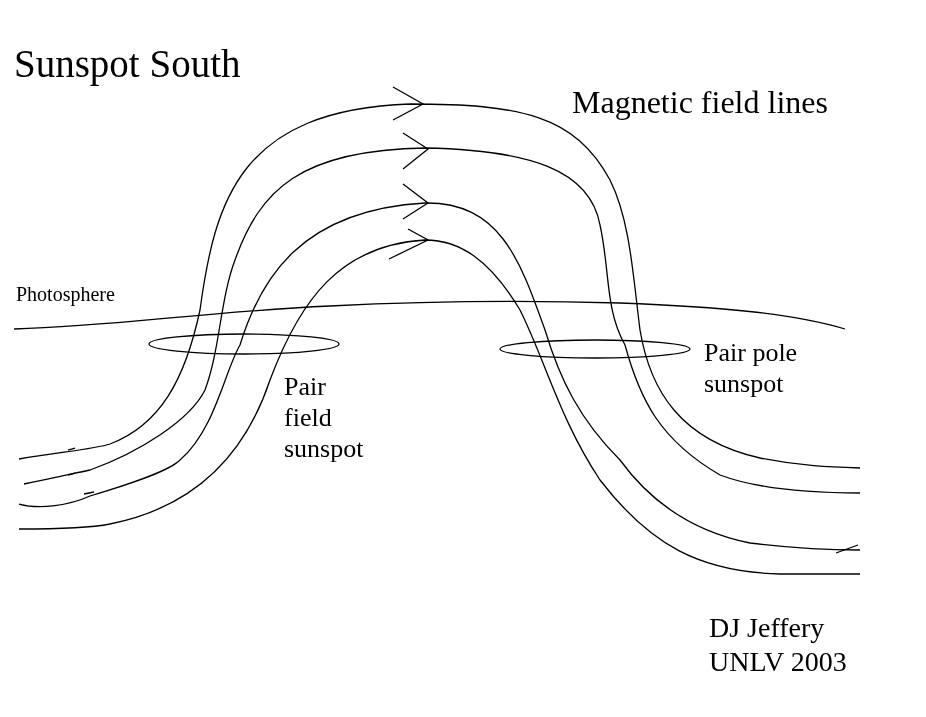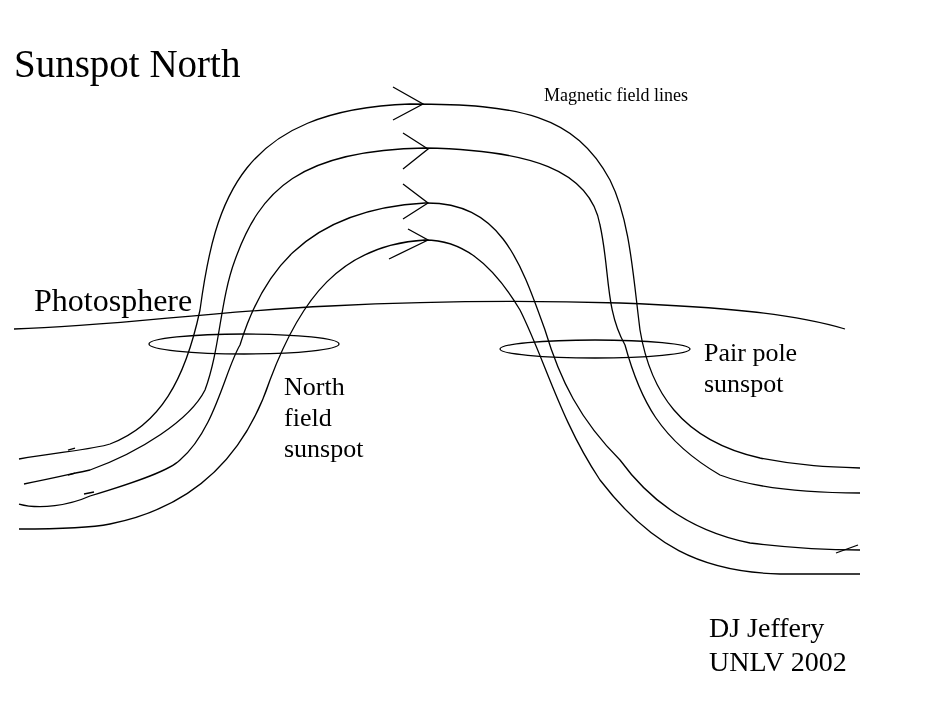--- a/index.html
+++ b/index.html
@@ -1,21 +1,21 @@
 <!DOCTYPE html>
 <html><head>
 <meta charset="utf-8">
 <style>
   html, body { margin:0; padding:0; background:#ffffff; }
   body { width:926px; height:717px; position:relative; overflow:hidden; font-family:"Liberation Serif", "DejaVu Serif", serif; color:#000; }
   svg { position:absolute; left:0; top:0; }
   .lbl { position:absolute; white-space:nowrap; line-height:1.05; }
   .title { left:14px; top:44px; font-size:39px; }
-  .mfl { left:544px; top:86px; font-size:18px;font-family:Liberation Serif, serif; }
-  .photo { left:34px; top:284px; font-size:32px; }
+  .mfl { left:572px; top:86px; font-size:32px;font-family:Liberation Serif, serif; }
+  .photo { left:16px; top:284px; font-size:20px; }
   .npole { left:284px; top:371px; font-size:26px; line-height:1.2; white-space:normal; width:120px; }
   .spole { left:704px; top:338px; font-size:26px; line-height:1.18; white-space:normal; width:150px; }
   .credit { left:709px; top:611px; font-size:28px; line-height:1.2; white-space:normal; width:200px; }
   .line { fill:none; stroke:#000; stroke-width:1.3; }
 </style>
 </head>
 <body>
 
 <svg width="926" height="717" viewBox="0 0 926 717">
 
@@ -36,31 +36,31 @@
   <path class="line" d="M403,133 L428,149 L403,169"></path>
   <path class="line" d="M403,184 L428,203 L403,219"></path>
   <path class="line" d="M408,229 L428,240 L389,259"></path>
 
   <path class="line" d="M68,450 L75,448"></path>
   <path class="line" d="M68,475 L75,473"></path>
   <path class="line" d="M84,494 L94,492"></path>
   <path class="line" d="M836,553 L858,545"></path>
 </svg>
 
-<div class="lbl title">Sunspot North</div>
+<div class="lbl title">Sunspot South</div>
 <div class="lbl mfl">Magnetic field lines</div>
 <div class="lbl photo">Photosphere</div>
 
 <div class="lbl npole">
-  <div>North</div>
+  <div>Pair</div>
   <div>field</div>
   <div>sunspot</div>
 </div>
 
 <div class="lbl spole">
   <div>Pair pole</div>
   <div>sunspot</div>
 </div>
 
 <div class="lbl credit">
   <div>DJ Jeffery</div>
-  <div>UNLV 2002</div>
+  <div>UNLV 2003</div>
 </div>
 
 </body></html>

